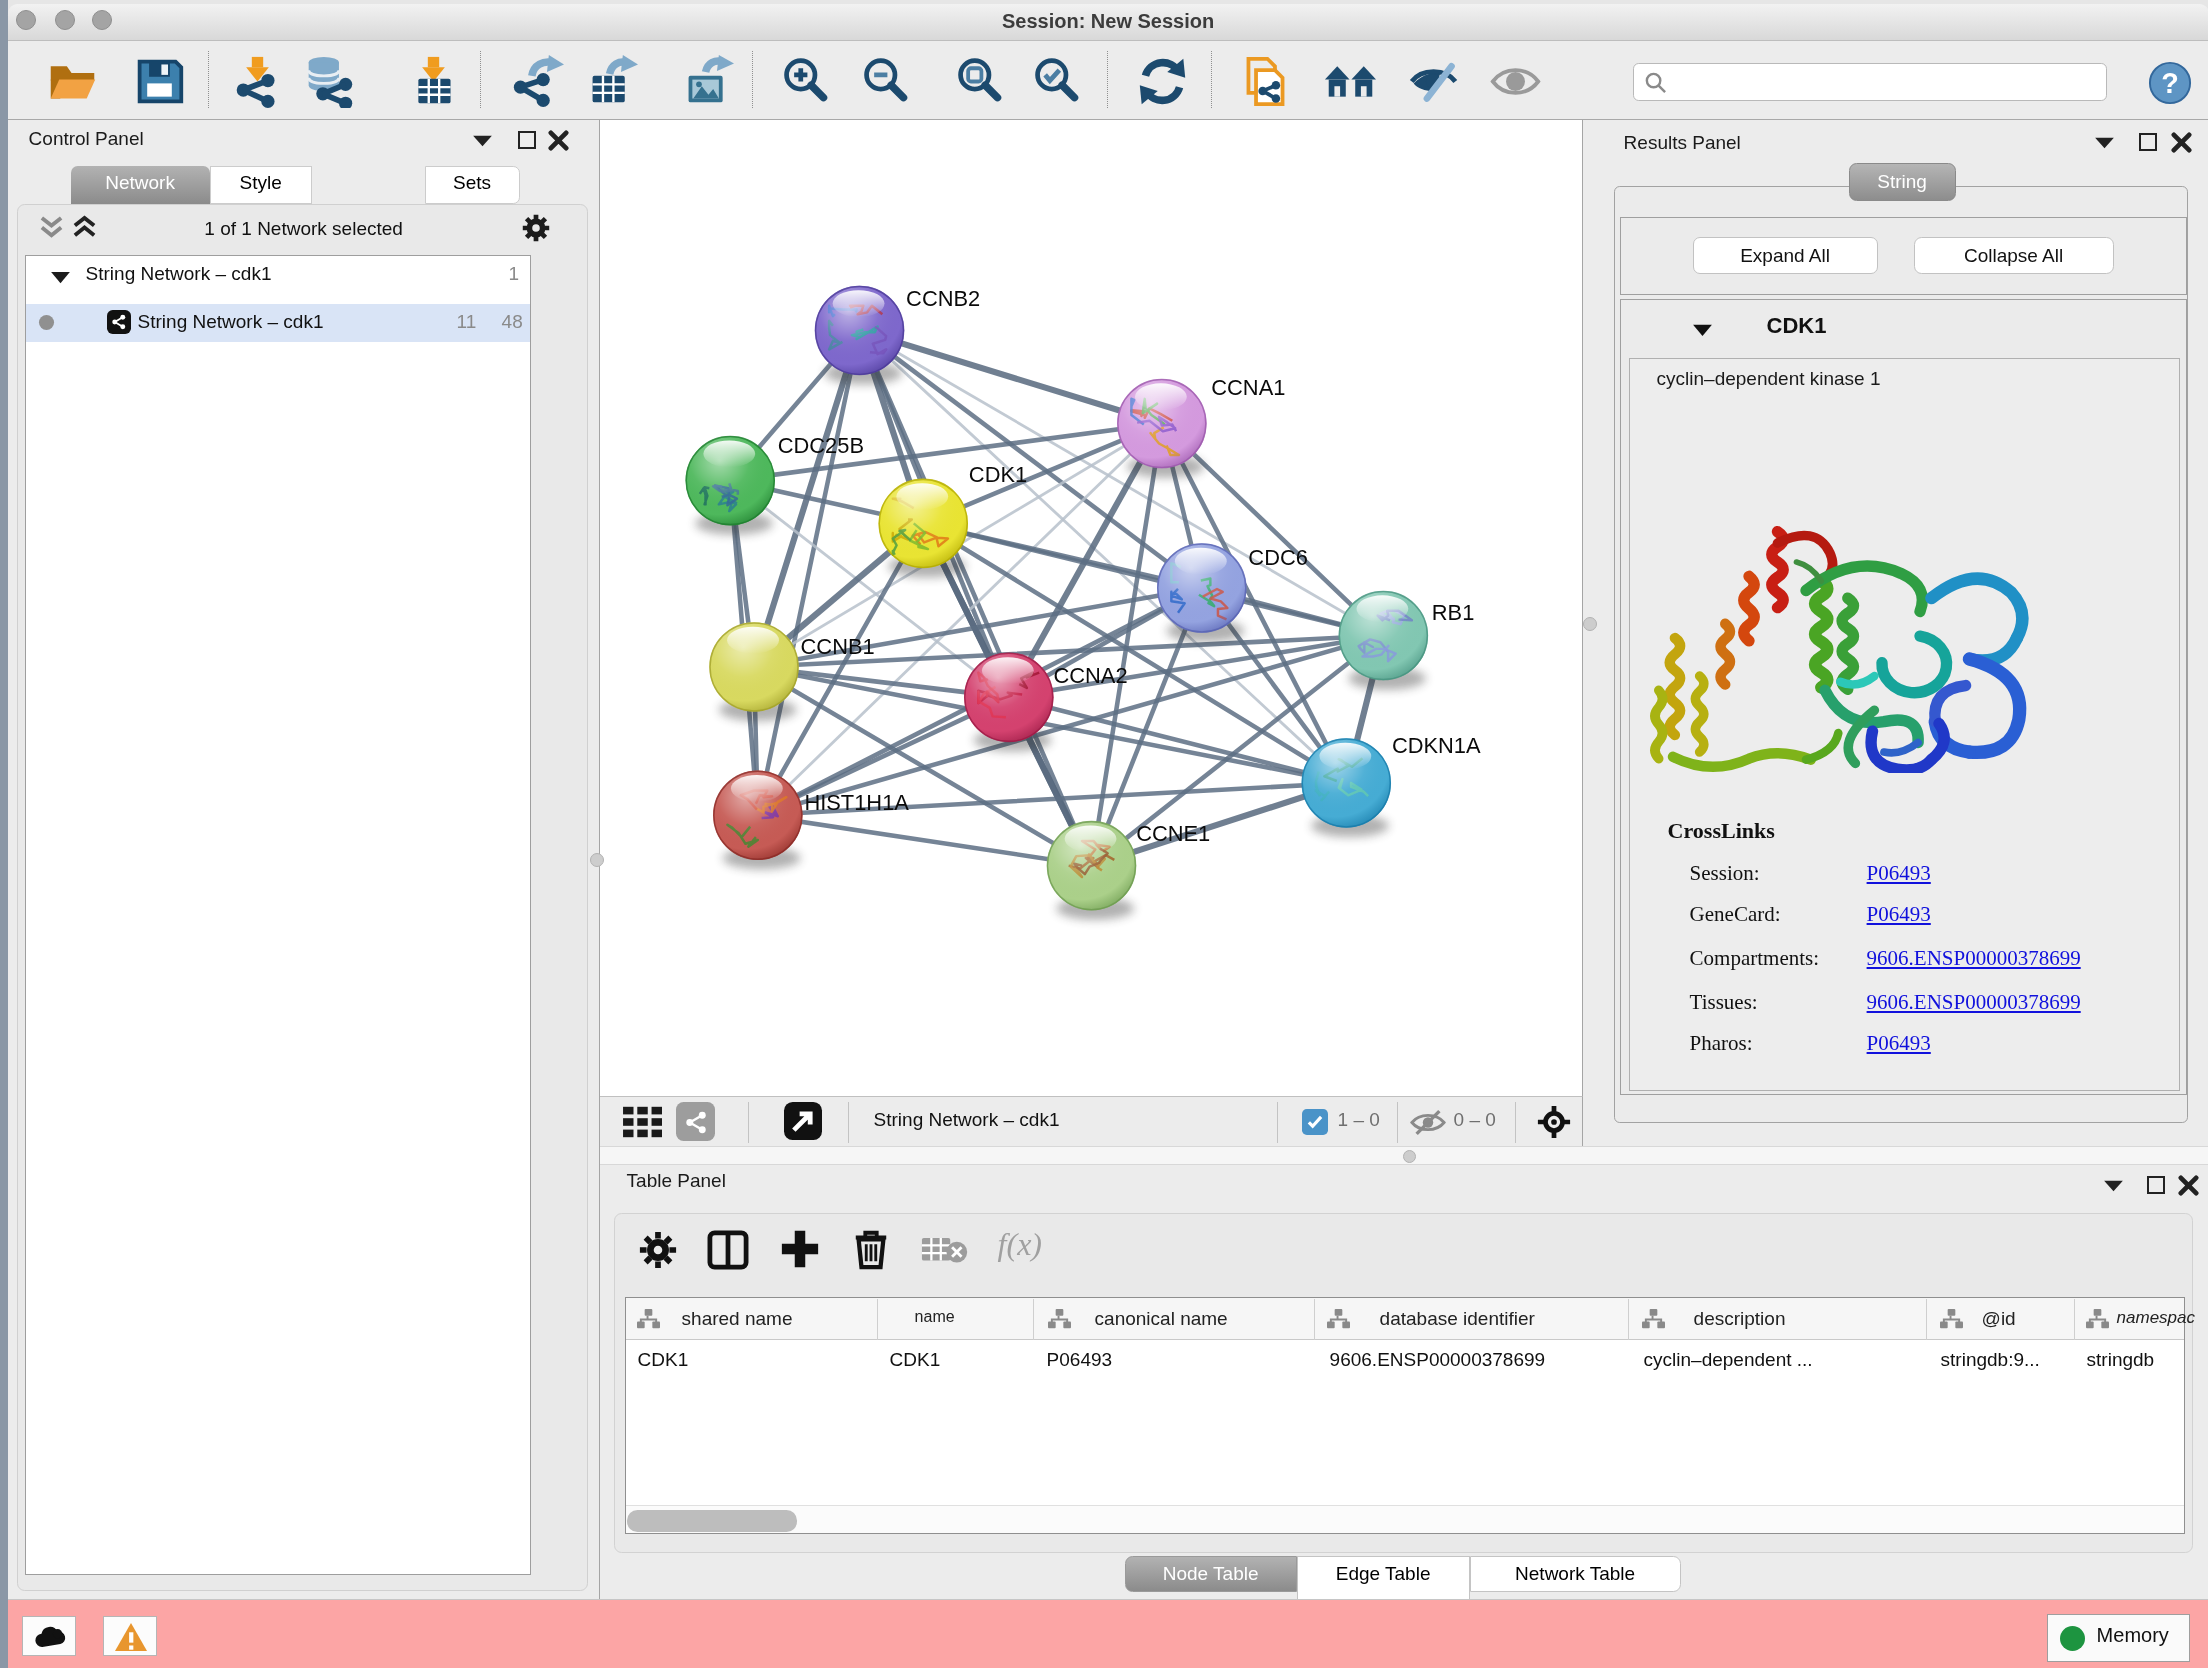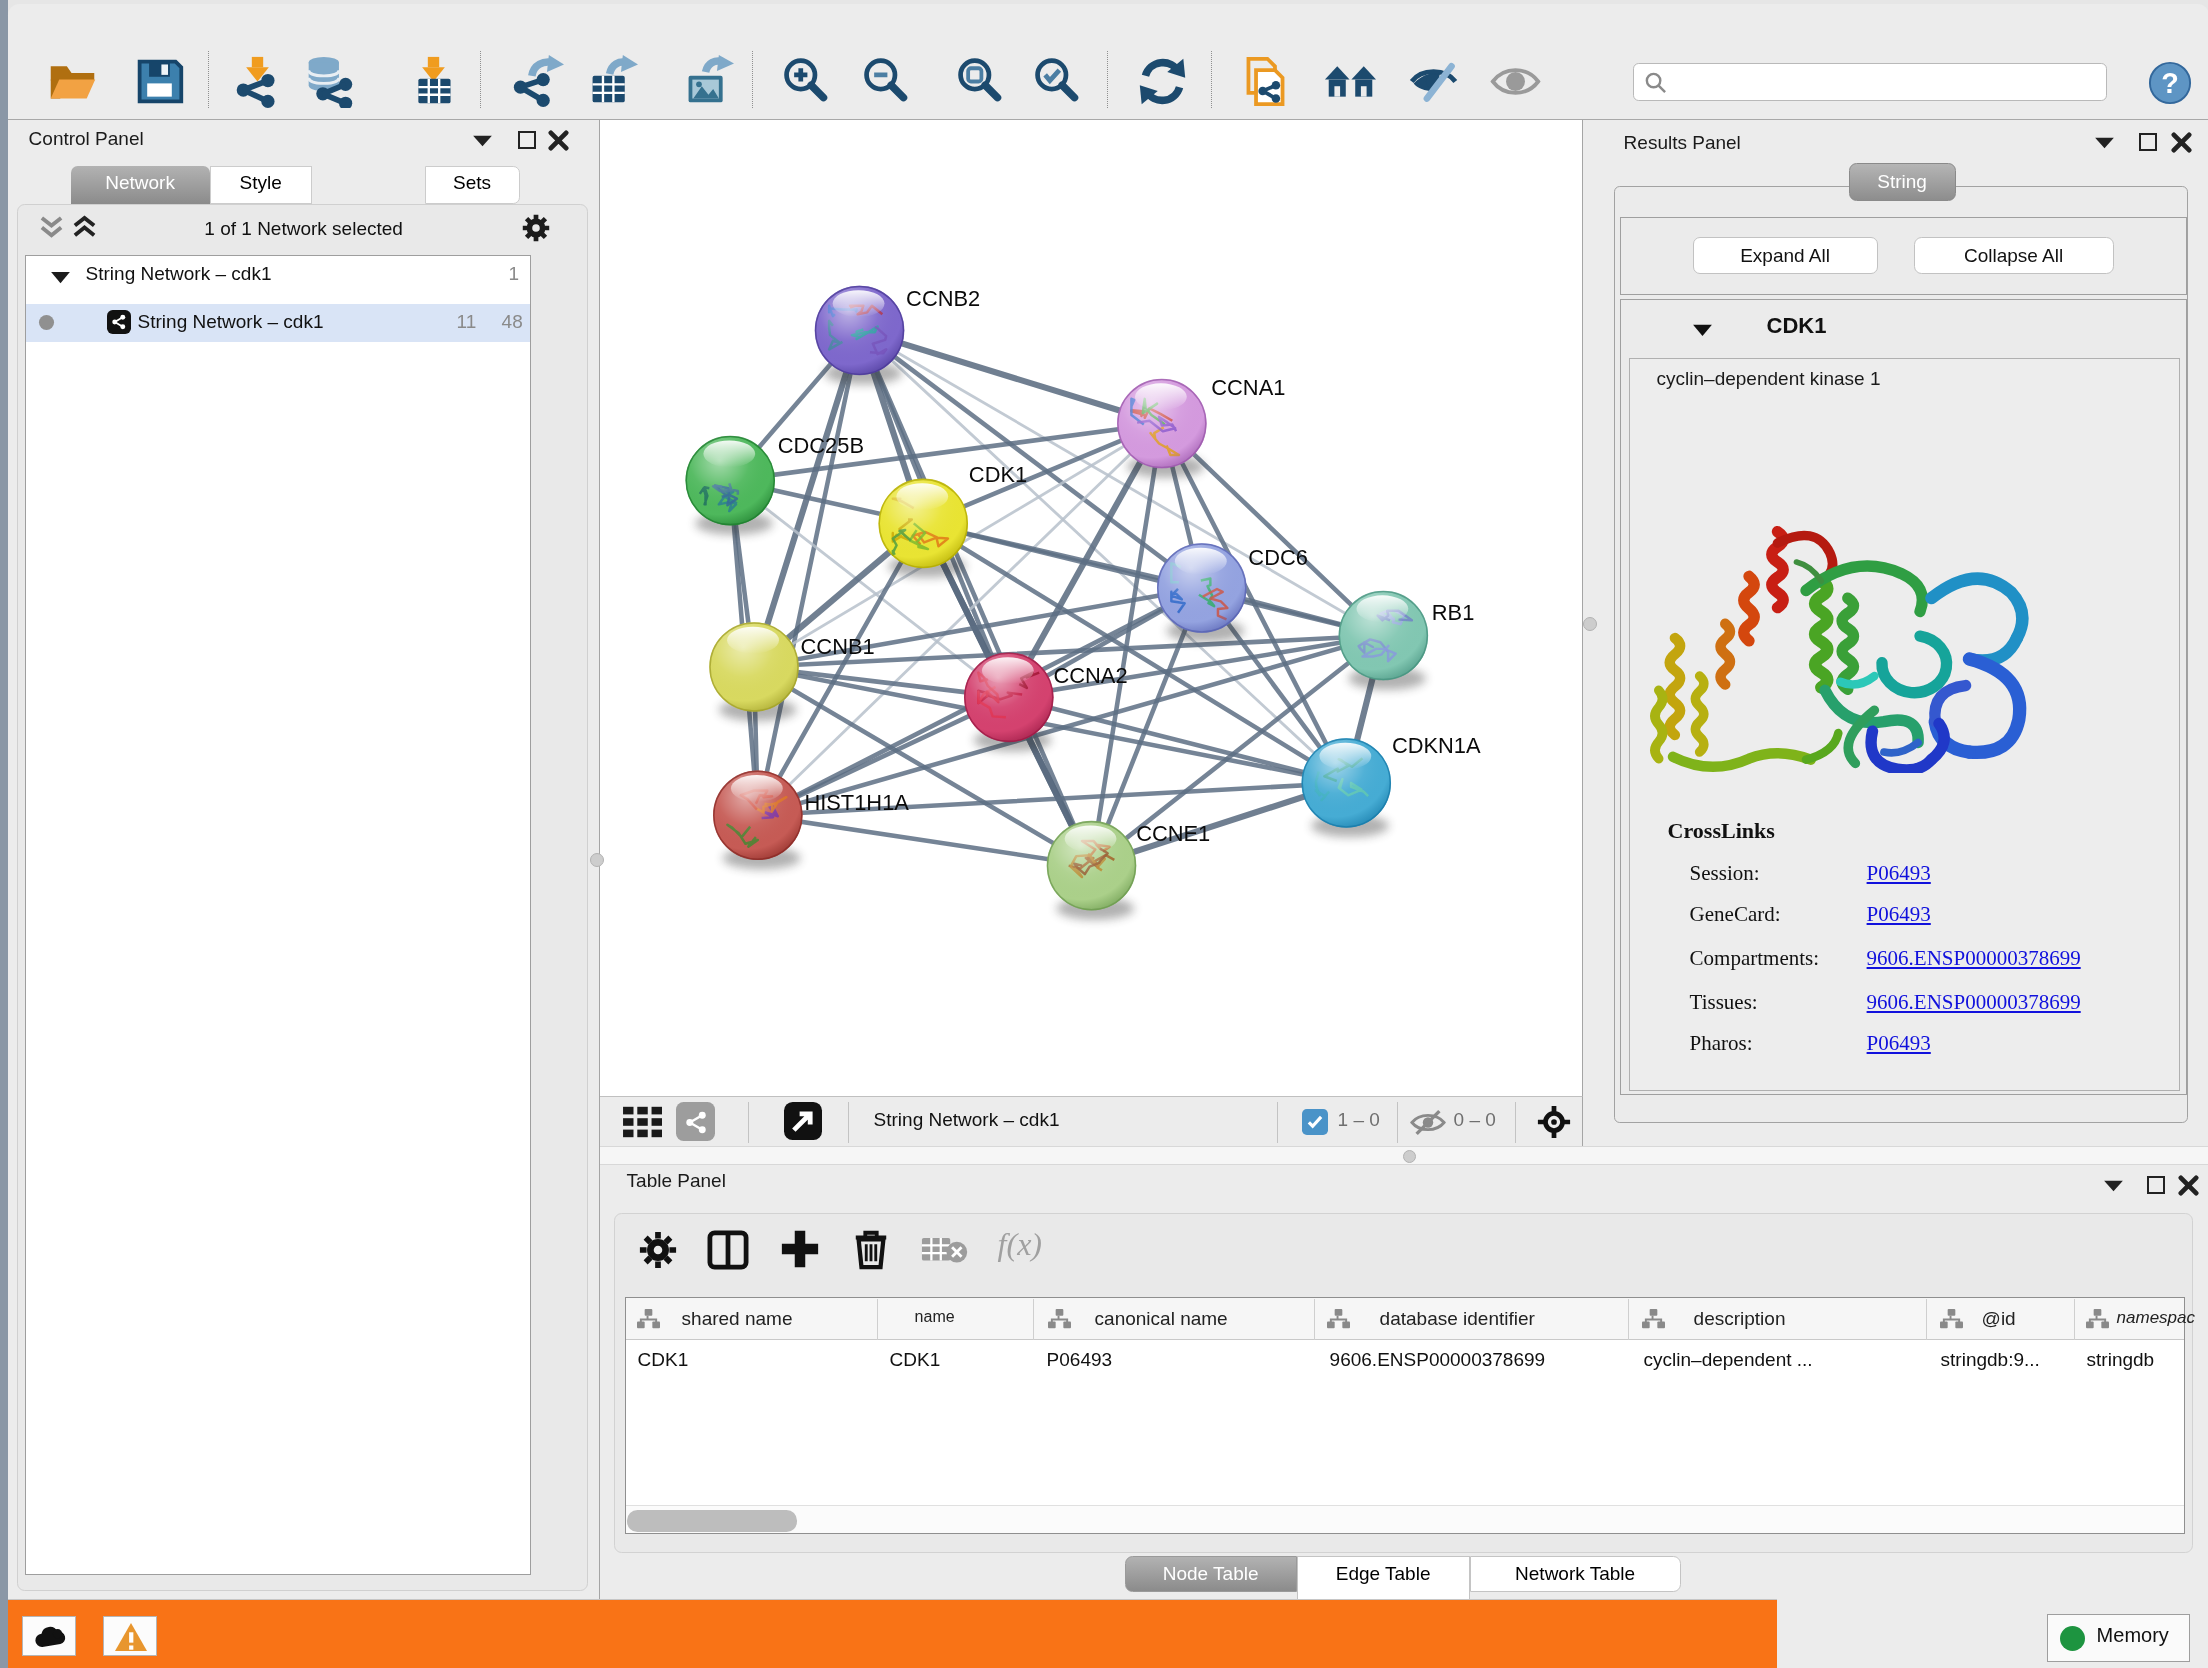--- a/index.html
+++ b/index.html
@@ -13,30 +13,36 @@
 .tbi { position:absolute; top:13.3px; }
 .tdiv { position:absolute; top:9.5px; width:0; height:57px; border-left:1.9px dotted #8f8f8f; }
 #searchbox { position:absolute; left:1625px; top:21px; width:474px; height:38px; background:#fff; border:1px solid #b9b9b9; border-radius:5.7px; }
 
 #controlpanel { position:absolute; left:0; top:116px; width:592px; height:1479px; background:#ececec; border-right:1.9px solid #a5a5a5; }
 #networkpanel { position:absolute; left:592px; top:116px; width:983px; height:976px; background:#ffffff; border-right:1px solid #a5a5a5; }
 #netbar { position:absolute; left:592px; top:1092px; width:983px; height:50px; background:#ececec; border-top:1px solid #c0c0c0; border-right:1px solid #a5a5a5;}
 #netsplit { position:absolute; left:592px; top:1142px; width:1609px; height:19px; background:#f6f6f6; border-top:1px solid #d8d8d8; border-bottom:1px solid #d8d8d8;}
 #resultspanel { position:absolute; left:1575px; top:116px; width:626px; height:1026px; background:#ececec; }
 #tablepanel { position:absolute; left:592px; top:1161px; width:1609px; height:434px; background:#ececec; }
-#statusbar { position:absolute; left:0; top:1595px; width:1769px; height:69px; background:#f97316; border-top:1.9px solid #c6c6c6;padding-left:40px; }
+#statusbar { position:absolute; left:0; top:1595px; width:2201px; height:69px; background:#fca5a5; border-top:1.9px solid #c6c6c6;padding-left:40px; }
 .paneltitle { font-size:19px; color:#1a1a1a; }
 
 .tabsel { background:linear-gradient(#b2b2b2,#8b8b8b); color:#fff; }
 .tabun { background:#fff; color:#000; }
 </style>
 </head>
 <body>
 <div id="leftstrip" style="position:absolute;left:0;top:0;width:7.6px;height:1668px;background:#8a97a6;"></div>
 <div id="win">
+  <div id="titlebar">
+    <div class="tl" style="left:8.6px"></div>
+    <div class="tl" style="left:47px"></div>
+    <div class="tl" style="left:84px"></div>
+    <div id="title">Session: New Session</div>
+  </div>
   <div id="toolbar">
     <svg class="tbi" style="left:38px" width="53" height="53" viewBox="0 0 56 56">
       <path d="M5 12 h17 l5 7 h24 v8 H5z" fill="#b06f10"></path>
       <path d="M5 12 v34 h10 l8-20 h-18z" fill="#b06f10"></path>
       <path d="M5 46 L14 26 H52 L43 46z" fill="#f2a243"></path>
     </svg>
     <svg class="tbi" style="left:125px" width="53" height="53" viewBox="0 0 56 56">
       <path d="M7 7 h38 l6 6 v36 h-44z" fill="#3c80ad"></path>
       <path d="M7 7 h38 l6 6 v36 h-44z" fill="none" stroke="#16456a" stroke-width="4"></path>
       <rect x="17" y="7" width="22" height="16" fill="#16456a"></rect>

